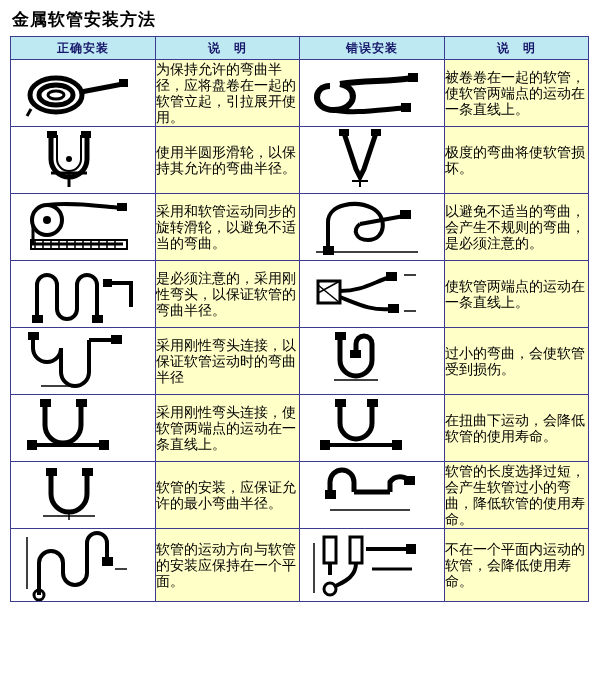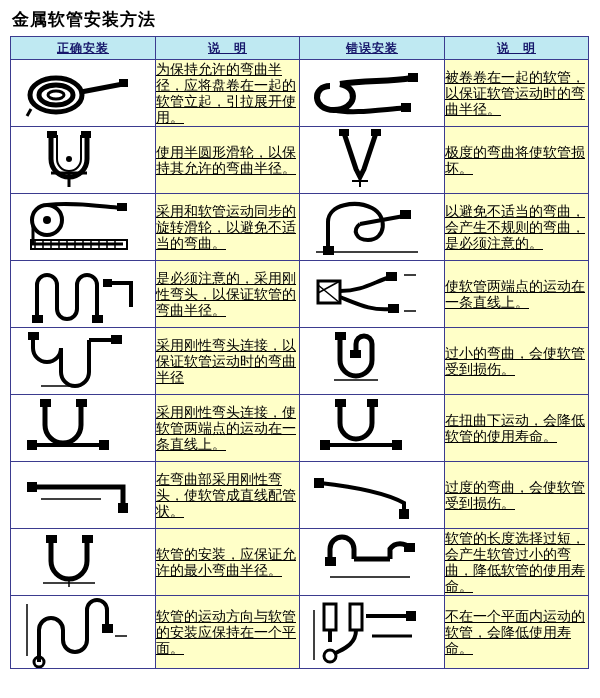--- a/index.html
+++ b/index.html
@@ -31,21 +31,20 @@
   table.matrix {
     border-collapse: collapse;
     width: 578px;
     table-layout: fixed;
     border: 1px solid #3b3b8f;
   }
   table.matrix td, table.matrix th {
     border: 1px solid #3b3b8f;
     padding: 0;
     vertical-align: middle;
-    text-decoration: underline;
   }
   thead th {
     background: #bfe9f2;
     color: #16166a;
     font-size: 12px;
     font-weight: bold;
     height: 22px;
     text-align: center;
     letter-spacing: 1px;
   }
@@ -112,21 +111,21 @@
           <span class="fig">
             <svg width="130" height="58" viewBox="0 0 130 58">
               <path d="M30 22 C12 22 12 46 34 46 C56 46 60 24 40 20" fill="none" stroke="#000" stroke-width="6"></path>
               <path d="M40 20 C66 16 88 18 112 14" fill="none" stroke="#000" stroke-width="6"></path>
               <rect x="108" y="9" width="10" height="9" fill="#000"></rect>
               <path d="M34 46 C52 50 78 46 104 44" fill="none" stroke="#000" stroke-width="5"></path>
               <rect x="101" y="39" width="10" height="9" fill="#000"></rect>
             </svg>
           </span>
         </td>
-        <td class="txt-cell">被卷卷在一起的软管，以保证软管运动时的弯曲半径。</td>
+        <td class="txt-cell">被卷卷在一起的软管，使软管两端点的运动在一条直线上。</td>
       </tr>
 
       <tr>
         <td class="img-cell">
           <span class="fig">
             <svg width="120" height="62" viewBox="0 0 120 62">
               <path d="M40 6 L40 30 A18 18 0 0 0 76 30 L76 6" fill="none" stroke="#000" stroke-width="5"></path>
               <path d="M46 6 L46 30 A12 12 0 0 0 70 30 L70 6" fill="none" stroke="#000" stroke-width="2"></path>
               <rect x="36" y="2" width="10" height="7" fill="#000"></rect>
               <rect x="70" y="2" width="10" height="7" fill="#000"></rect>
@@ -257,44 +256,20 @@
               <rect x="67" y="2" width="11" height="8" fill="#000"></rect>
               <path d="M26 48 L96 48" stroke="#000" stroke-width="4"></path>
               <rect x="20" y="43" width="10" height="10" fill="#000"></rect>
               <rect x="92" y="43" width="10" height="10" fill="#000"></rect>
             </svg>
           </span>
         </td>
         <td class="txt-cell">在扭曲下运动，会降低软管的使用寿命。</td>
       </tr>
 
-      <tr>
-        <td class="img-cell">
-          <span class="fig">
-            <svg width="132" height="52" viewBox="0 0 132 52">
-              <path d="M22 18 L100 18" stroke="#000" stroke-width="5" fill="none"></path>
-              <rect x="16" y="13" width="10" height="10" fill="#000"></rect>
-              <path d="M100 18 L112 18 L112 38" fill="none" stroke="#000" stroke-width="5"></path>
-              <rect x="107" y="34" width="10" height="10" fill="#000"></rect>
-              <path d="M30 30 L90 30" stroke="#000" stroke-width="1.5"></path>
-            </svg>
-          </span>
-        </td>
-        <td class="txt-cell">在弯曲部采用刚性弯头，使软管成直线配管状。</td>
-        <td class="img-cell">
-          <span class="fig">
-            <svg width="132" height="52" viewBox="0 0 132 52">
-              <path d="M20 14 C56 18 86 24 104 34 L104 44" fill="none" stroke="#000" stroke-width="4"></path>
-              <rect x="14" y="9" width="10" height="10" fill="#000"></rect>
-              <rect x="99" y="40" width="10" height="10" fill="#000"></rect>
-            </svg>
-          </span>
-        </td>
-        <td class="txt-cell">过度的弯曲，会使软管受到损伤。</td>
-      </tr>
 
       <tr>
         <td class="img-cell">
           <span class="fig">
             <svg width="132" height="58" viewBox="0 0 132 58">
               <path d="M40 6 L40 28 A18 18 0 0 0 76 28 L76 6" fill="none" stroke="#000" stroke-width="5"></path>
               <rect x="35" y="2" width="11" height="8" fill="#000"></rect>
               <rect x="71" y="2" width="11" height="8" fill="#000"></rect>
               <path d="M32 50 L84 50" stroke="#000" stroke-width="1.5"></path>
               <path d="M58 44 L58 54" stroke="#000" stroke-width="1.5"></path>

